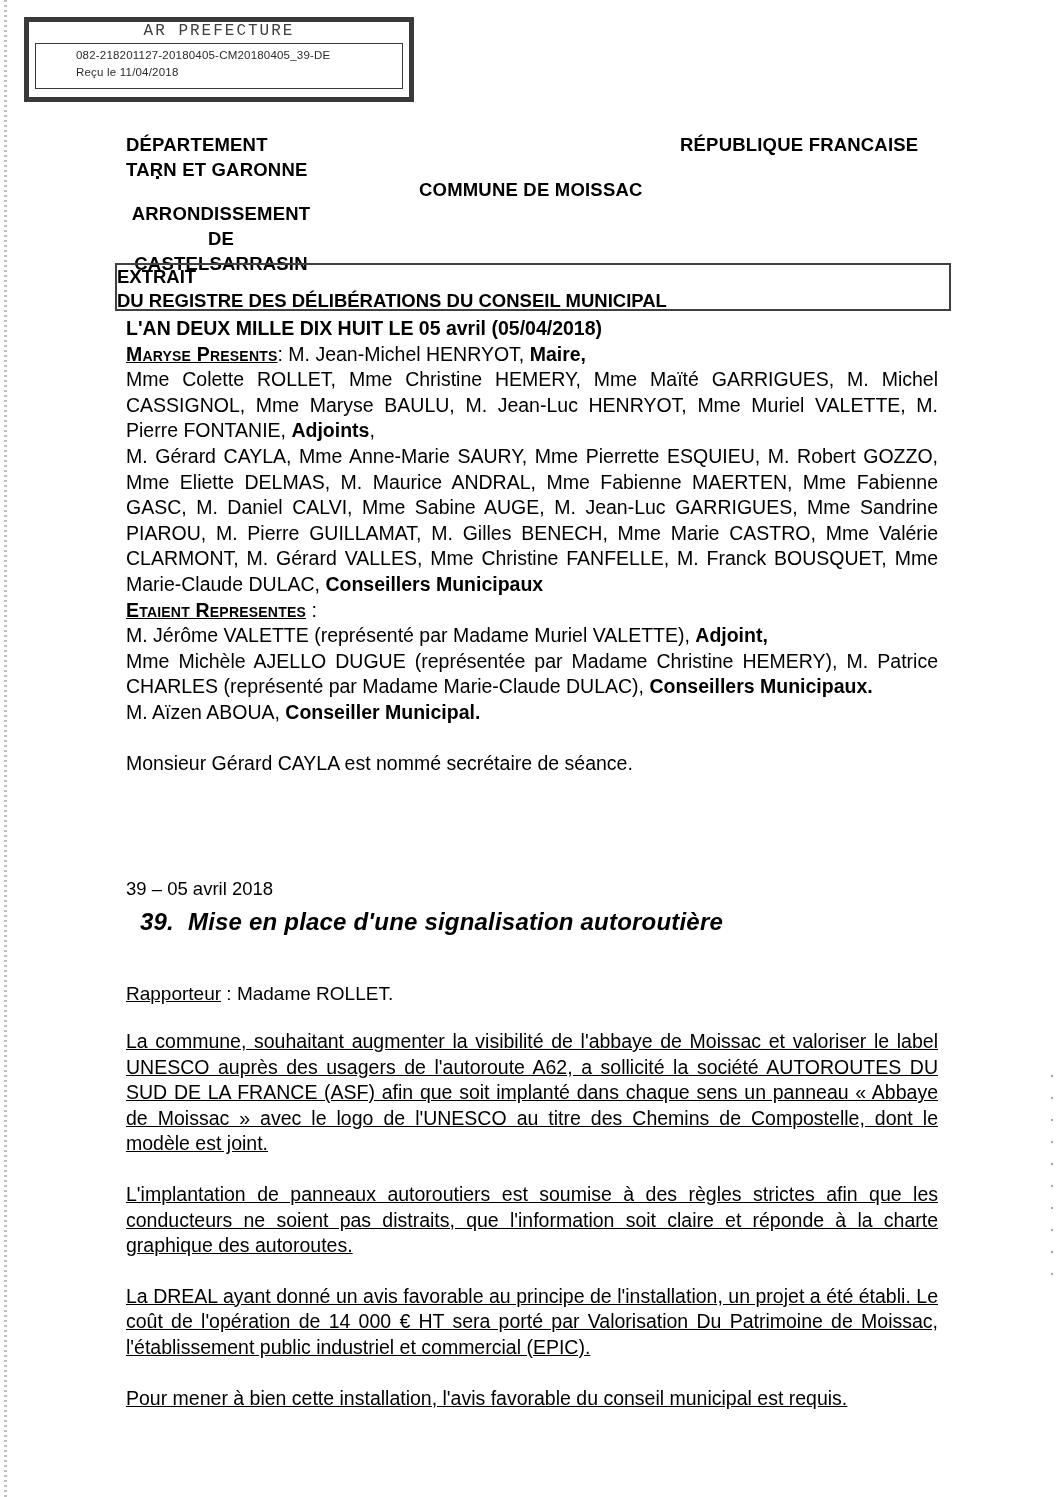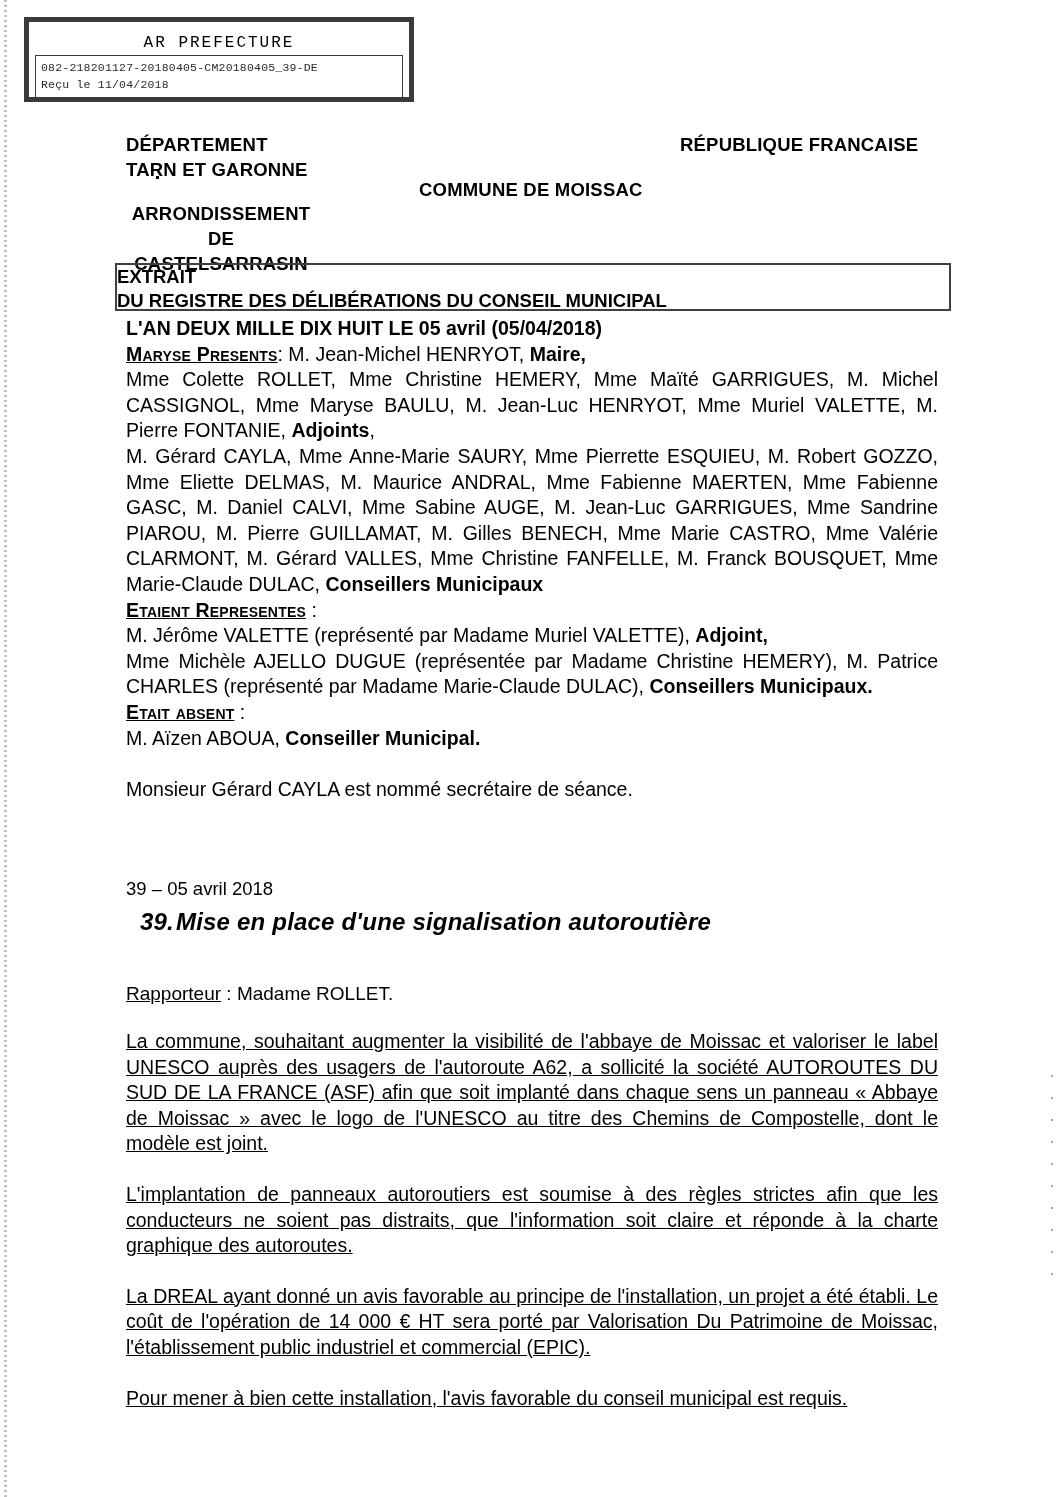--- a/index.html
+++ b/index.html
@@ -60,38 +60,39 @@
     height: 85px;
     border: 5px solid #3a3a3a;
     background: #ffffff;
     box-sizing: border-box;
   }
   #ar-stamp .ar-title {
     text-align: center;
     font-family: "Liberation Mono", monospace;
     font-size: 16px;
     letter-spacing: 2px;
-    color: #000000;
-    margin-top: 12px;
+    color: #404040;
+    margin-top: 0;
     line-height: 18px;
   }
   #ar-stamp .ar-box {
     margin: 3px 6px 0 6px;
     border: 1px solid #3a3a3a;
     height: 46px;
     box-sizing: border-box;
     padding: 3px 5px 0 5px;
   }
   #ar-stamp .ar-line {
-    font-family: Liberation Mono, monospace;
+    font-family: Liberation Sans, sans-serif;
     font-size: 11.5px;
     line-height: 17px;
     color: #2b2b2b;
     white-space: nowrap;
     letter-spacing: 0.2px;
+    margin-left: 35px;
   }
 
   
   .mast {
     position: absolute;
     font-weight: bold;
     font-size: 18.5px;
     line-height: 25px;
     letter-spacing: 0.2px;
   }
@@ -154,21 +155,21 @@
   #delib-title {
     position: absolute;
     left: 140px;
     top: 908px;
     width: 800px;
     font-size: 24px;
     font-weight: bold;
     font-style: italic;
     letter-spacing: 0.2px;
   }
-  #delib-title .num { margin-right: 2px; }
+  #delib-title .num { margin-right: 14px; }
 
   #rapporteur {
     position: absolute;
     left: 126px;
     top: 983px;
     font-size: 19px;
   }
 
   
   #delib-body {
@@ -232,21 +233,20 @@
     <p><span>Mme Colette ROLLET, Mme Christine HEMERY, Mme Maïté GARRIGUES, M. Michel CASSIGNOL, Mme Maryse BAULU, M. Jean-Luc HENRYOT, Mme Muriel VALETTE, M. Pierre FONTANIE, </span><span class="b">Adjoints</span><span>,</span></p>
 
     <p><span>M. Gérard CAYLA, Mme Anne-Marie SAURY, Mme Pierrette ESQUIEU, M. Robert GOZZO, Mme Eliette DELMAS, M. Maurice ANDRAL, Mme Fabienne MAERTEN, Mme Fabienne GASC, M. Daniel CALVI, Mme Sabine AUGE, M. Jean-Luc GARRIGUES, Mme Sandrine PIAROU, M. Pierre GUILLAMAT, M. Gilles BENECH, Mme Marie CASTRO, Mme Valérie CLARMONT, M. Gérard VALLES, Mme Christine FANFELLE, M. Franck BOUSQUET, Mme Marie-Claude DULAC, </span><span class="b">Conseillers Municipaux</span></p>
 
     <p class="nojust"><span class="smallcaps-u">Etaient Representes</span><span> :</span></p>
 
     <p class="nojust"><span>M.  Jérôme VALETTE (représenté par Madame Muriel VALETTE),  </span><span class="b">Adjoint,</span></p>
 
     <p><span>Mme Michèle AJELLO DUGUE (représentée par Madame Christine HEMERY), M. Patrice CHARLES (représenté par Madame Marie-Claude DULAC), </span><span class="b">Conseillers Municipaux.</span></p>
 
-    <p class="nojust"><span class="smallcaps-u">Etait absent</span><span> :</span></p>
 
     <p class="nojust"><span>M. Aïzen ABOUA, </span><span class="b">Conseiller Municipal.</span></p>
 
     <div class="spacer-line"></div>
 
     <p class="nojust">Monsieur Gérard CAYLA est nommé secrétaire de séance.</p>
   </div>
 
   <div id="delib-ref">39 – 05 avril 2018</div>
 

